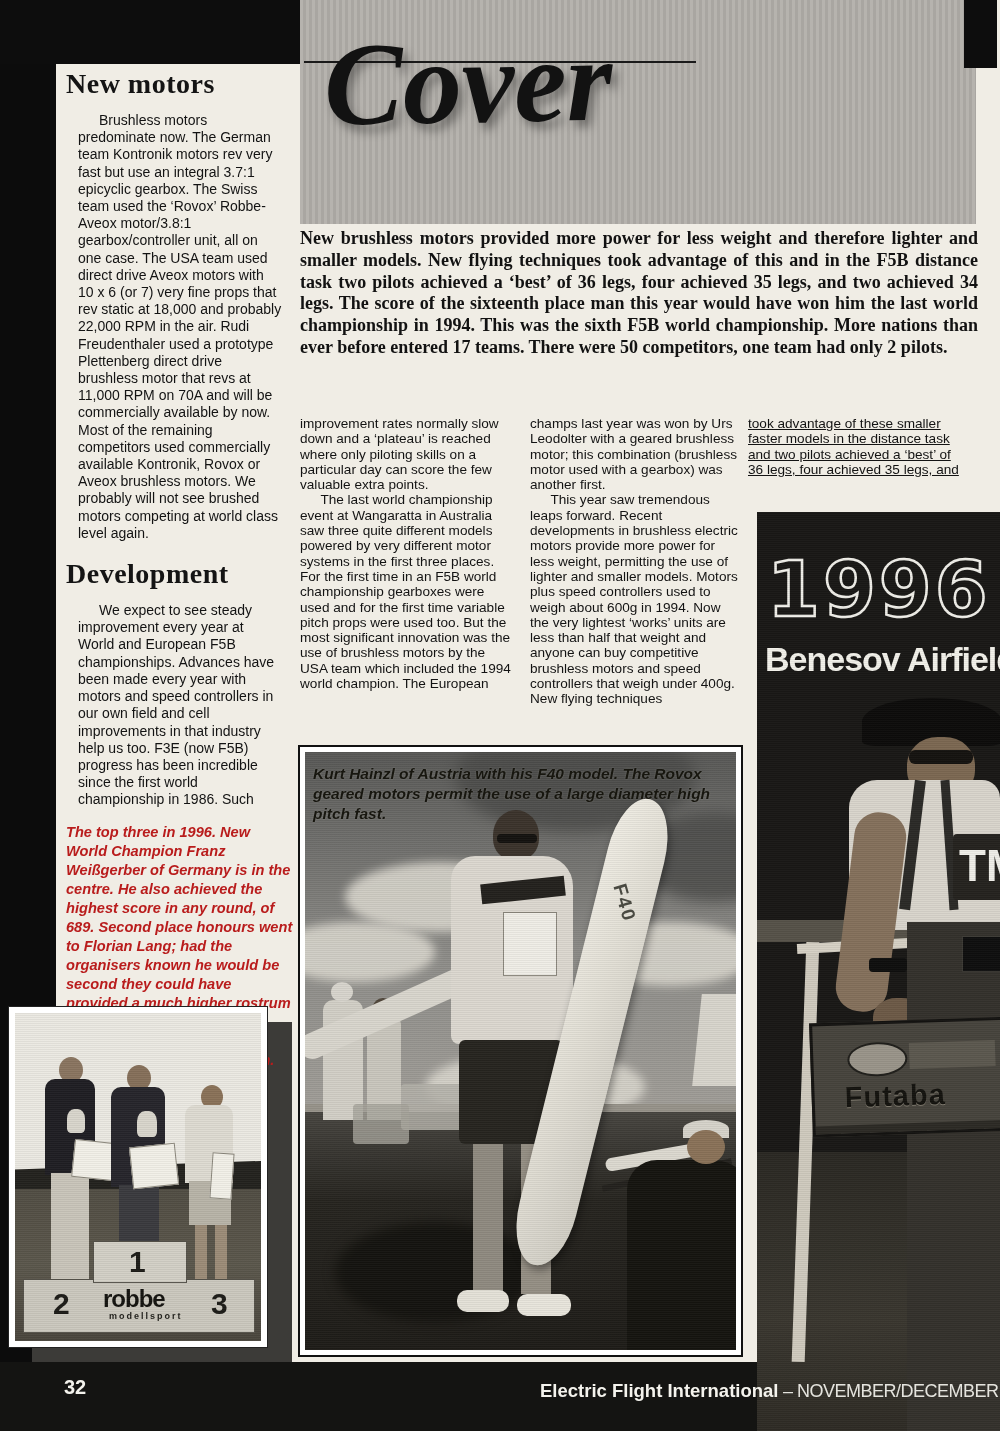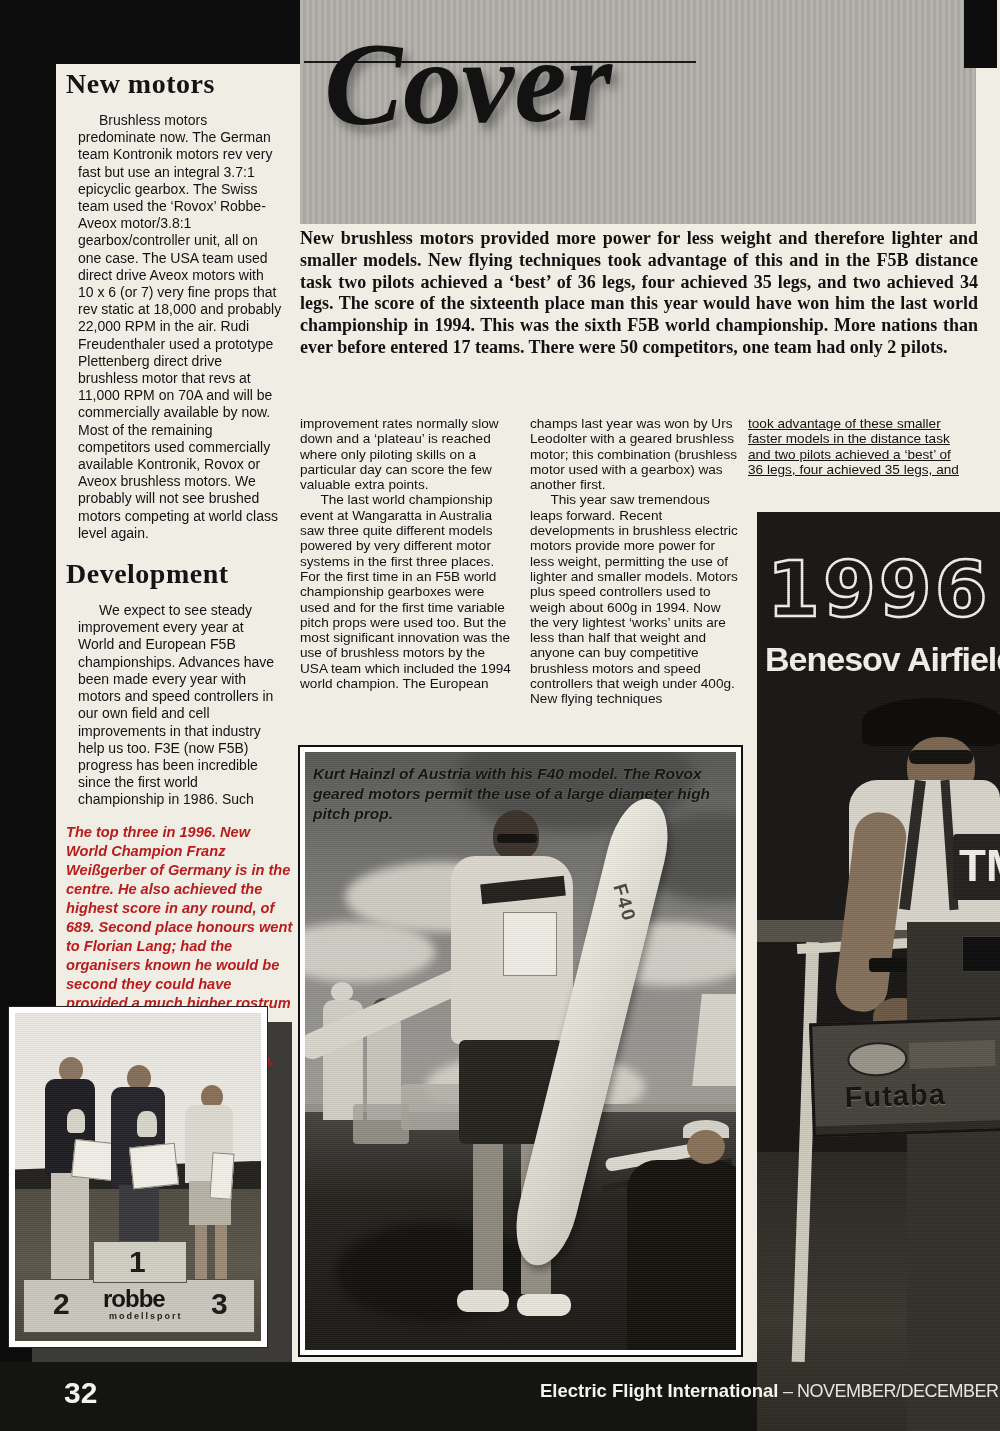--- a/index.html
+++ b/index.html
@@ -113,21 +113,21 @@
   .p-step{left:78px;top:228px;width:92px;height:40px;background:#d3d0c6;border:1px solid #55524a;}
   .p-num{position:absolute;font-weight:bold;font-size:30px;color:#1c1b17;}
   .p-brand{left:88px;top:272px;font-weight:bold;font-size:24px;letter-spacing:-1px;color:#14130f;}
   .p-brand-sub{left:94px;top:298px;font-weight:bold;font-size:9px;letter-spacing:2px;color:#22211c;}
   .p-man{position:absolute;}
   .p-head{position:absolute;border-radius:50%;}
   .p-cert{position:absolute;background:#f2f0e8;border:1px solid #8a867b;}
   .p-cup{position:absolute;background:#d9d6cc;border-radius:40% 40% 20% 20%;}
   
   .footer-bar{left:0;top:1362px;width:757px;height:69px;background:#141412;z-index:4;}
-  .footer-num{left:64px;top:1376px;font-weight:bold;font-size:30px;color:#f3f2ec;z-index:5;}
+  .footer-num{left:64px;top:1376px;font-weight:bold;font-size:20px;color:#f3f2ec;z-index:5;}
   .footer-text{left:540px;top:1380px;width:440px;text-align:right;color:#f4f3ed;z-index:6;white-space:nowrap;}
   .footer-text .mag{font-weight:bold;font-size:18.5px;}
   .footer-text .iss{font-size:18px;letter-spacing:-.5px;opacity:.92;}
 </style>
 </head>
 <body>
 
 <div class="abs black-left"></div>
 <div class="abs black-topleft"></div>
 <div class="abs black-topright"></div>
@@ -219,21 +219,21 @@
     <div class="abs c-shirt"></div>
     <div class="abs c-spon"></div>
     <div class="abs c-bib"></div>
     <div class="abs c-shorts"></div>
     <div class="abs c-leg1"></div>
     <div class="abs c-leg2"></div>
     <div class="abs c-shoe1"></div>
     <div class="abs c-shoe2"></div>
     <div class="abs c-blade"></div>
     <span class="abs c-f40">F40</span>
-    <div class="abs c-cap">Kurt Hainzl of Austria with his F40 model.  The Rovox geared motors permit the use of a large diameter high pitch prop.</div>
+    <div class="abs c-cap">Kurt Hainzl of Austria with his F40 model.  The Rovox geared motors permit the use of a large diameter high pitch fast.</div>
   </div>
 </div>
 
 <div class="abs pd-shadow"></div>
 <div class="abs photo-p">
   <div class="scene">
     <div class="abs p-sky"></div>
     <div class="abs p-hill"></div>
     <div class="abs p-grass"></div>
 

